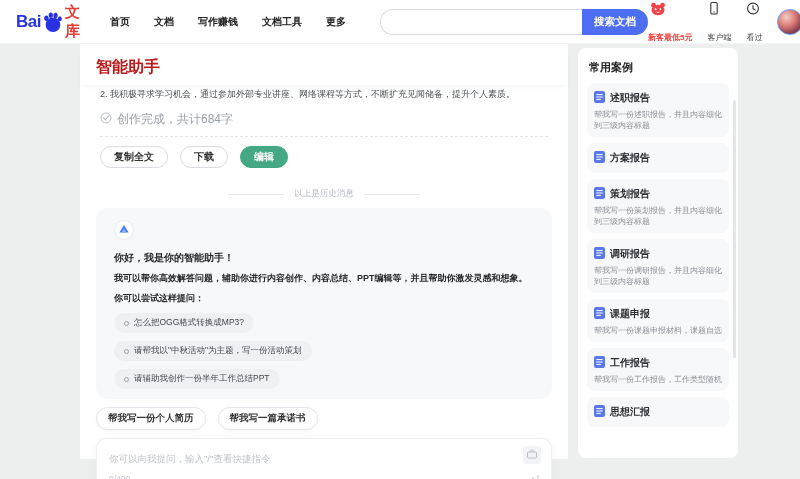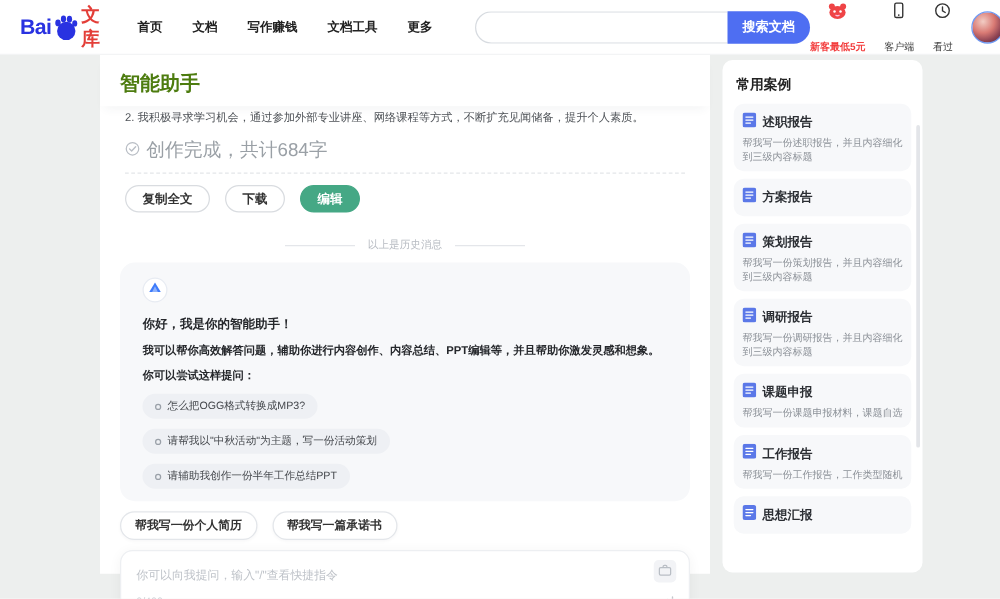--- a/index.html
+++ b/index.html
@@ -32,36 +32,36 @@
   .search input {
     width:202px; border:1px solid #d7dbe0; border-right:none;
     border-radius:13px 0 0 13px; padding:0 12px; font-size:10px; outline:none; color:#333;
   }
   .search button {
     width:66px; background:#4E6EF2; color:#fff; border:none;
     border-radius:0 13px 13px 0; font-size:10.5px; font-weight:bold; cursor:pointer;
   }
 
   .h-actions { display:flex; align-items:center; gap:15px; margin-left:auto; }
-  .h-act { display:flex; flex-direction:column; align-items:center; gap:14px; font-size:8px; color:#3c3c3c; cursor:pointer; white-space:nowrap; }
+  .h-act { display:flex; flex-direction:column; align-items:flex-start; gap:14px; font-size:8px; color:#3c3c3c; cursor:pointer; white-space:nowrap; }
   .h-act.promo { color:#F33E3E; font-weight:bold; }
   .user-avatar {
     width:26px; height:26px; border-radius:50%; cursor:pointer;
     border:1px solid #6f9bf5;
     background:radial-gradient(circle at 35% 30%, #f2cdc4 0%, #d97a74 40%, #8a4152 70%, #45283f 100%);
   }
 
   
   .main { position:absolute; left:80px; top:44px; width:488px; height:415px; background:#fff; }
   .title-bar { padding:13px 16px 7px; box-shadow:0 5px 8px -4px rgba(60,70,80,.07); position:relative; z-index:2; background:#fff; }
-  .title-bar h1 { font-size:16px; font-weight:bold; color:#4d7c0f; }
+  .title-bar h1 { font-size:16px; font-weight:bold; color:#b91c1c; }
 
   .doc { padding:0 20px; }
   .excerpt { font-size:9px; color:#4e5257; margin-top:3px; white-space:nowrap; overflow:hidden; line-height:13px; }
-  .status { display:flex; align-items:center; gap:5px; margin-top:10px; color:#9aa0a6; font-size:15px; }
+  .status { display:flex; align-items:center; gap:5px; margin-top:10px; color:#9aa0a6; font-size:12px; }
   .dashed { border-top:1px dashed #e3e6e9; margin-top:8px; }
   .doc-actions { display:flex; gap:12px; margin-top:9px; }
   .btn {
     height:22px; padding:0 13px; border-radius:12px; border:1px solid #d9dce0;
     background:#fff; font-size:10px; font-weight:bold; color:#333; cursor:pointer; white-space:nowrap;
   }
   .btn.green { background:#45A885; border-color:#45A885; color:#fff; }
 
   .history { display:flex; align-items:center; justify-content:center; gap:10px; margin-top:20px; color:#b7bbc2; font-size:8.5px; white-space:nowrap; }
   .history i { display:block; width:56px; height:1px; background:#e4e6ea; }

